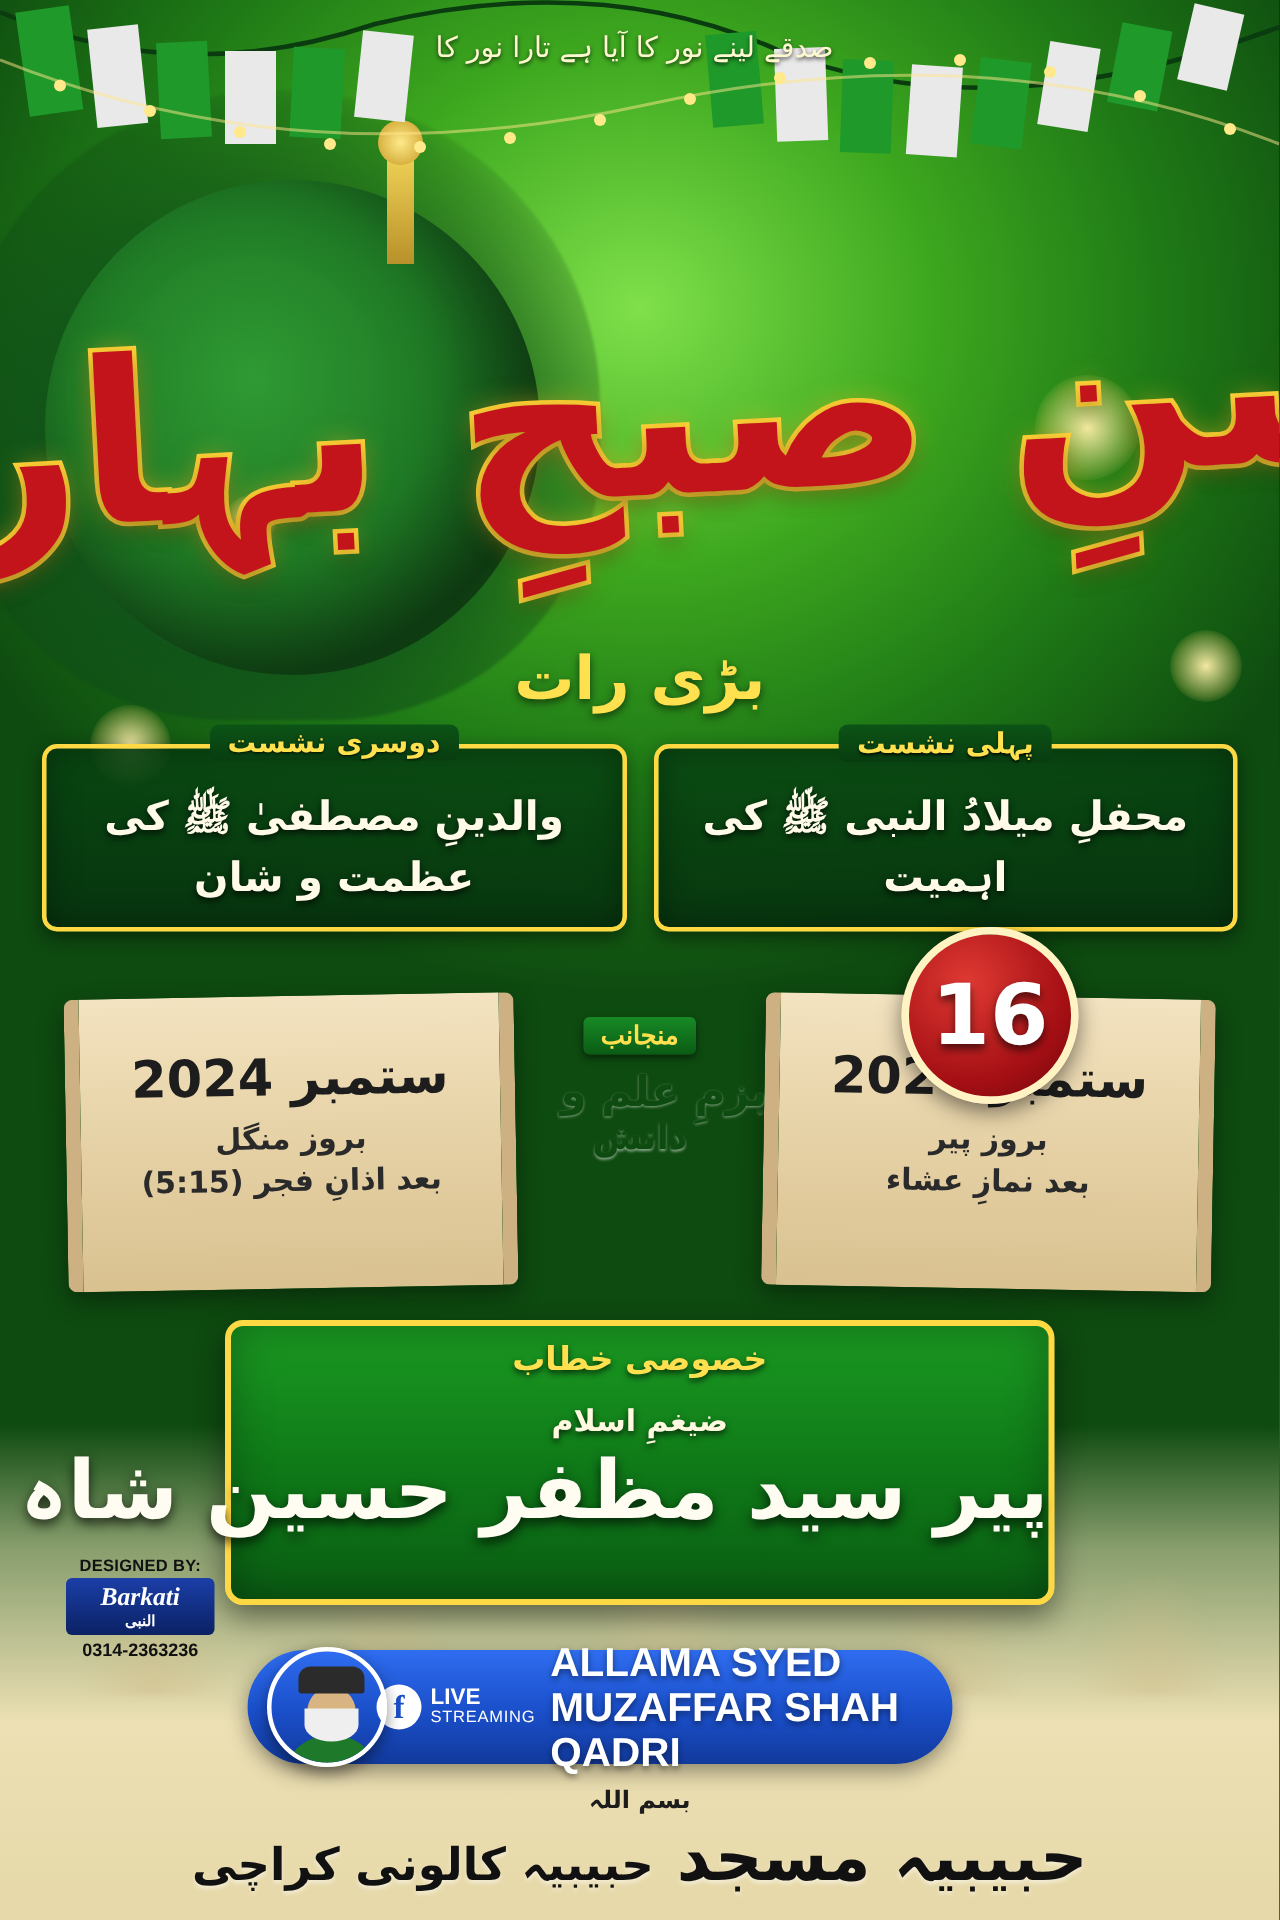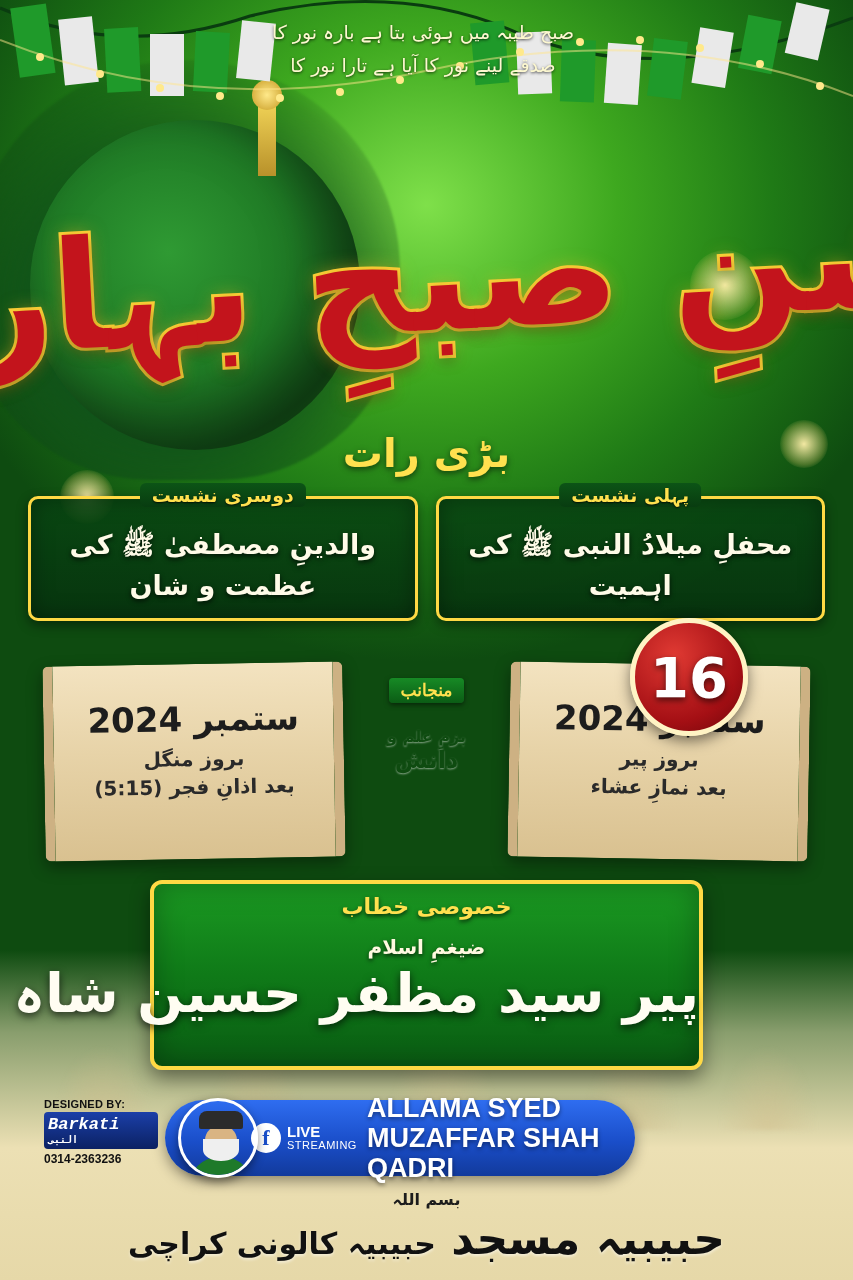--- a/index.html
+++ b/index.html
@@ -164,39 +164,39 @@
     position:absolute; top: -6px; width: 118px; height: 118px; border-radius:50%;
     background: radial-gradient(circle at 36% 30%, #e03a33, #a40f14 65%, #6d060a 100%);
     border: 5px solid #fff3c4;
     box-shadow: 0 5px 14px rgba(0,0,0,.5);
     display:flex; align-items:center; justify-content:center;
     color:#fff; font-family:"DejaVu Sans", sans-serif;
     font-size: 56px; font-weight: bold;
     text-shadow: 0 3px 6px rgba(0,0,0,.6);
   }
   .daybadge.left { left: 88px; }
-  .daybadge.right { right: 75px; }
+  .daybadge.right { right: 104px; }
 
   .center-tag {
     position:absolute; left: 50%; top: 54px; transform: translateX(-50%);
     width: 170px; text-align:center; direction: rtl;
   }
   .center-tag .cap {
     display:inline-block;
     background: linear-gradient(180deg,#178a25,#0b5c15);
     color:#ffe14f; font-family:Liberation Sans, sans-serif;
     font-size: 17px; font-weight:bold; padding: 2px 12px; border-radius:4px;
     box-shadow: 0 2px 5px rgba(0,0,0,.5);
   }
   .center-tag .l1, .center-tag .l2 {
     font-family:"DejaVu Sans", sans-serif;
     font-weight: bold; color:#0e4b10;
     text-shadow: 0 1px 2px rgba(255,255,255,.5);
   }
-  .center-tag .l1 { font-size: 16px; margin-top: 24px; }
+  .center-tag .l1 { font-size: 28px; margin-top: 8px; text-align: right; }
   .center-tag .l2 { font-size: 24px; }
 
   
   .speaker {
     position:absolute; left: 150px; right: 150px; top: 880px; height: 190px;
     background: linear-gradient(180deg,#1b9a22 0%, #0f7a18 50%, #0a5d13 100%);
     border: 4px solid #ffd944;
     border-radius: 12px;
     box-shadow: 0 8px 20px rgba(0,0,0,.45), inset 0 0 30px rgba(0,0,0,.3);
     direction: rtl; text-align:center; padding-top: 10px;
@@ -211,31 +211,32 @@
   }
   .speaker .name {
     font-family:"DejaVu Sans", sans-serif; font-size: 54px; font-weight:bold;
     color:#fffdf2; margin-top: 4px; line-height:1.15;
     text-shadow: 0 3px 8px rgba(0,0,0,.7);
     white-space: nowrap;
   }
 
   
   .designer {
-    position:absolute; left: 44px; top: 1098px; width: 114px;
+    position:absolute; left: 44px; top: 1038px; width: 99px;
+    text-align:center;
   }
   .designer .lbl {
     font-size: 11px; font-weight: bold; color:#111;
     letter-spacing:.2px;
   }
   .designer .logo {
     margin-top: 2px;
     background: linear-gradient(180deg,#1b3fa8,#0b2163);
     border-radius: 4px; padding: 3px 4px;
-    color:#fff; font-family:Liberation Mono, monospace;
+    color:#fff; font-family:Liberation Serif, serif;
     font-style: italic; font-size: 17px; font-weight:bold;
   }
   .designer .logo .ar { font-style: normal; font-size: 10px; display:block; }
   .designer .phone {
     margin-top: 3px; font-size: 12px; font-weight:bold; color:#111;
   }
 
   
   .livebar {
     position:absolute; left: 165px; top: 1100px; width: 470px; height: 76px;
@@ -339,21 +340,20 @@
         <circle cx="520" cy="52" r="4"></circle>
       <circle cx="580" cy="42" r="4"></circle>
         <circle cx="640" cy="40" r="4"></circle>
         <circle cx="700" cy="48" r="4"></circle>
       <circle cx="760" cy="64" r="4"></circle>
         <circle cx="820" cy="86" r="4"></circle>
     </g>
   </svg>
 
   <div class="couplet">
-    <div>صبح طیبہ میں ہوئی بتا ہے بارہ نور کا</div>
     <div>صدقے لینے نور کا آیا ہے تارا نور کا</div>
   </div>
 
   <div class="title-wrap">
     <div class="title">جشنِ صبحِ بہاراں</div>
   </div>
   <div class="subtitle">بڑی رات</div>
 
   <div class="sessions">
     <div class="session">

